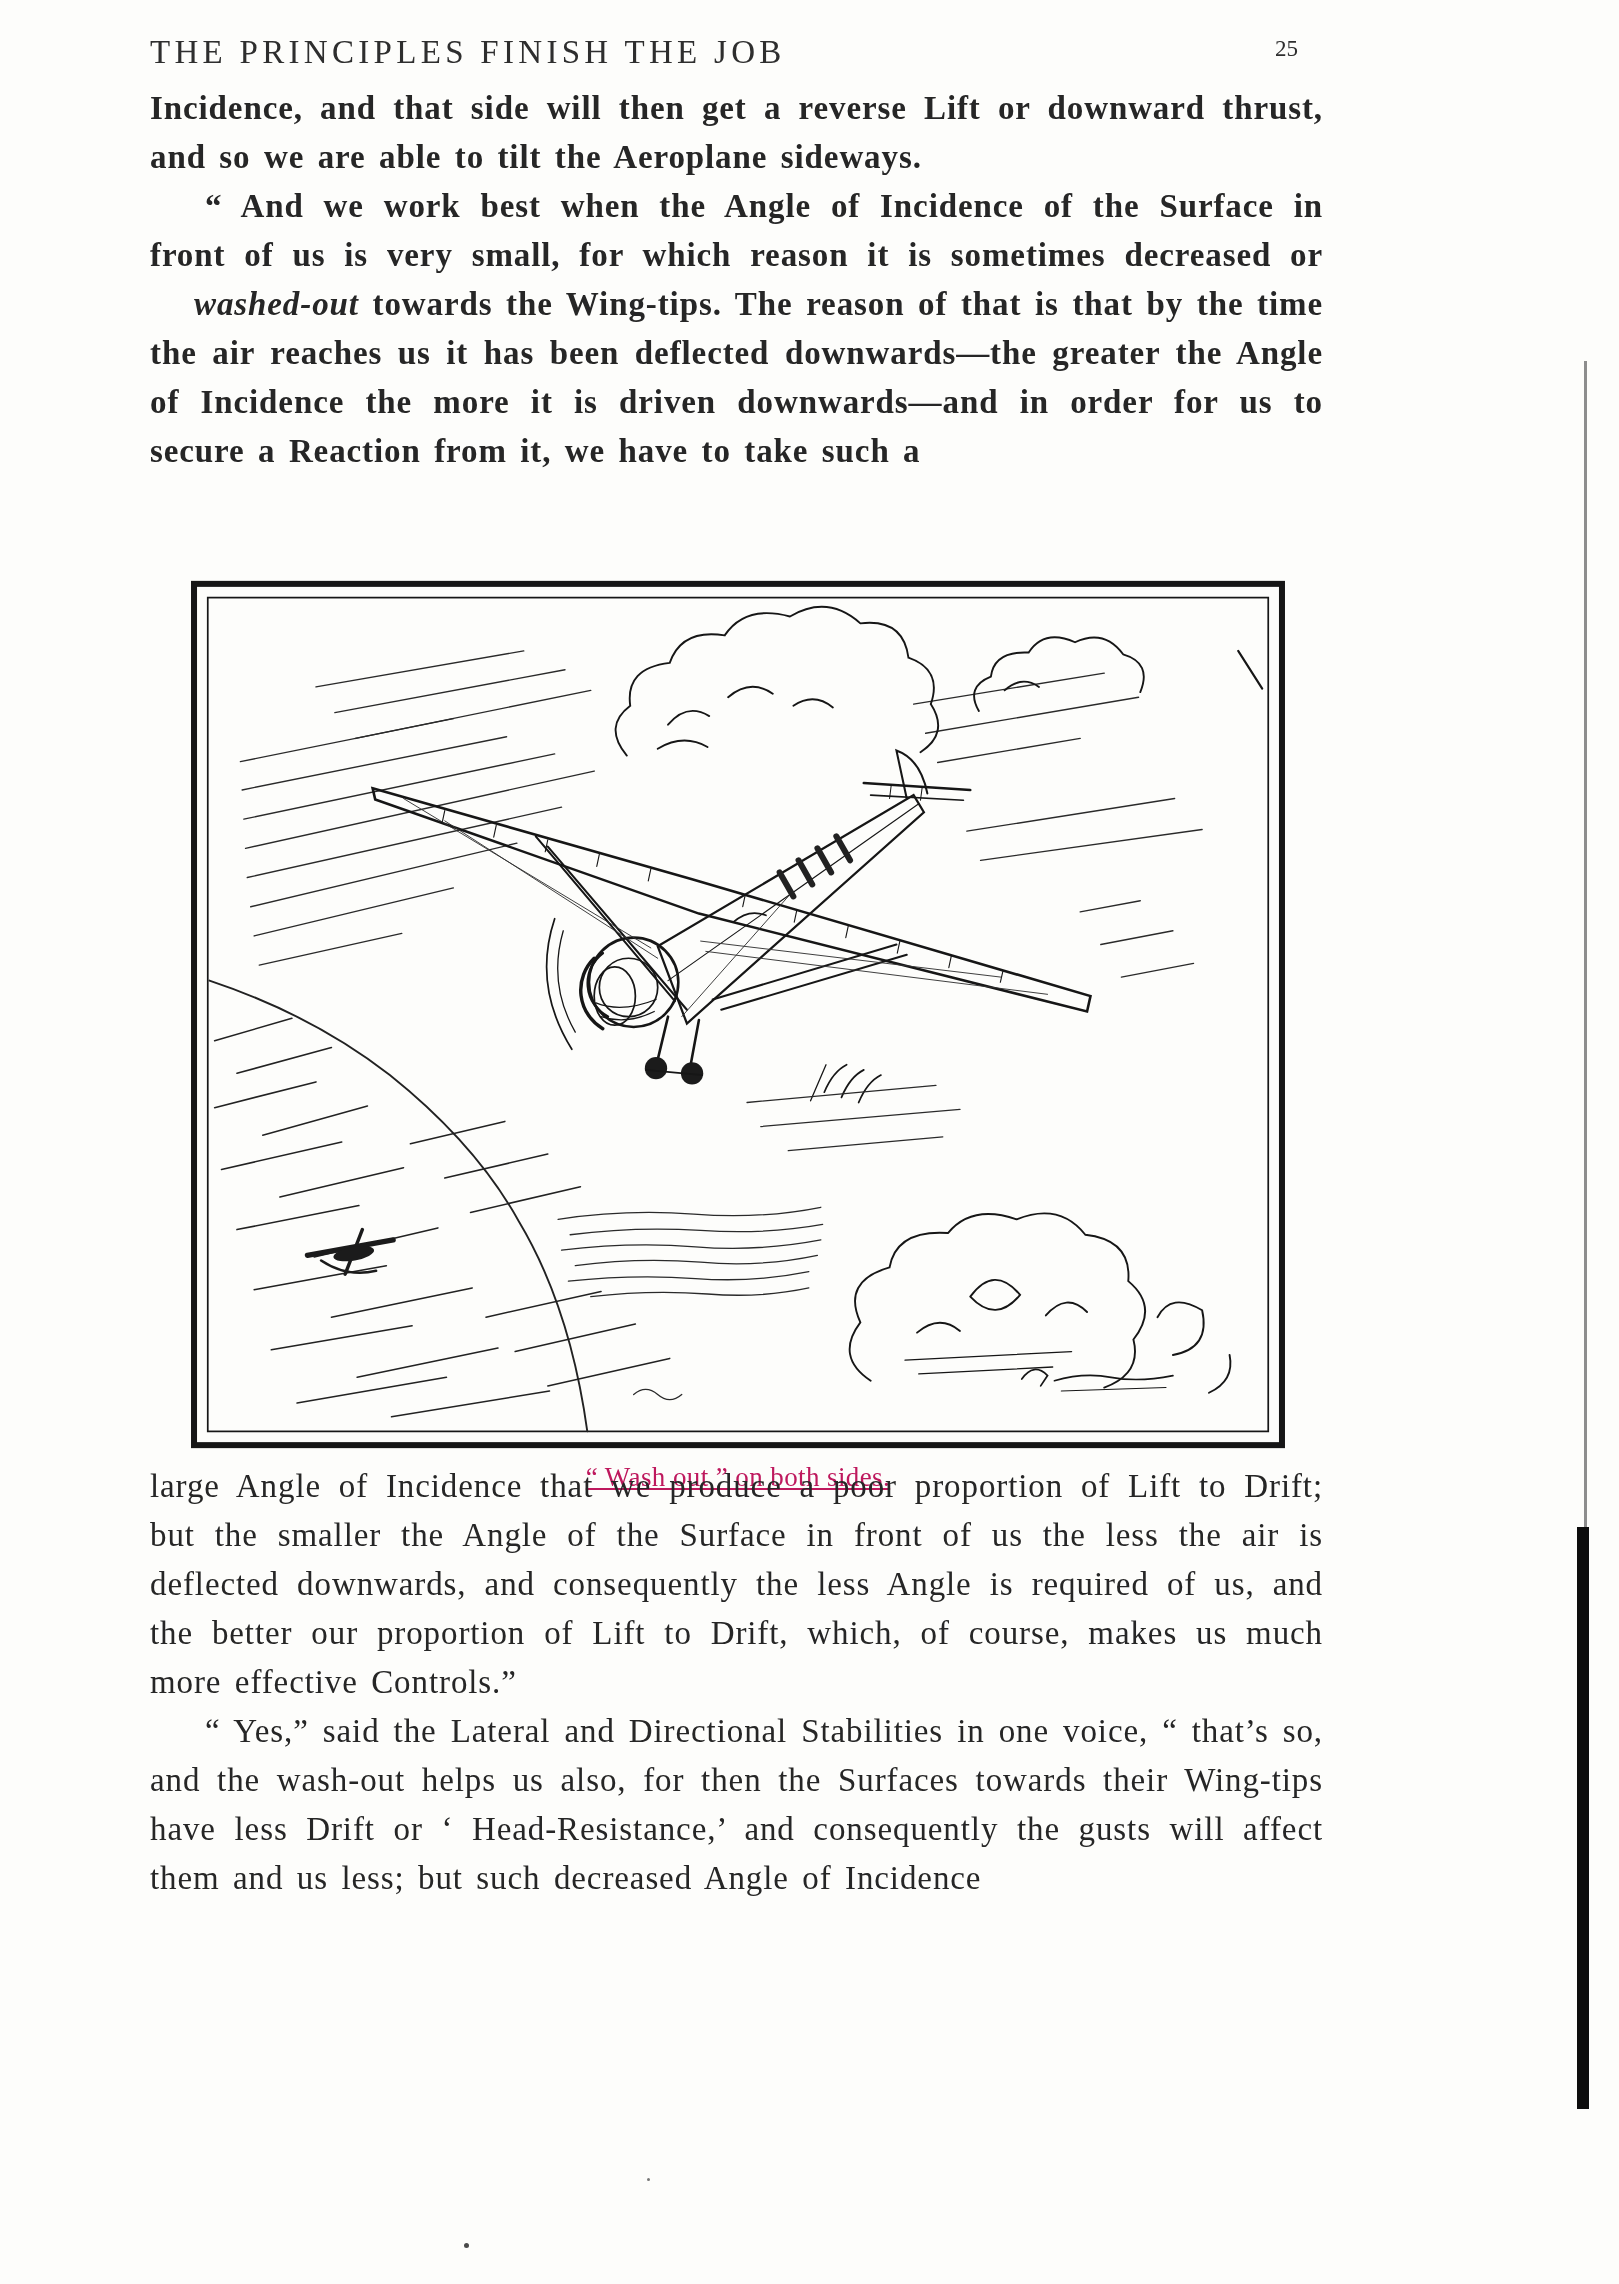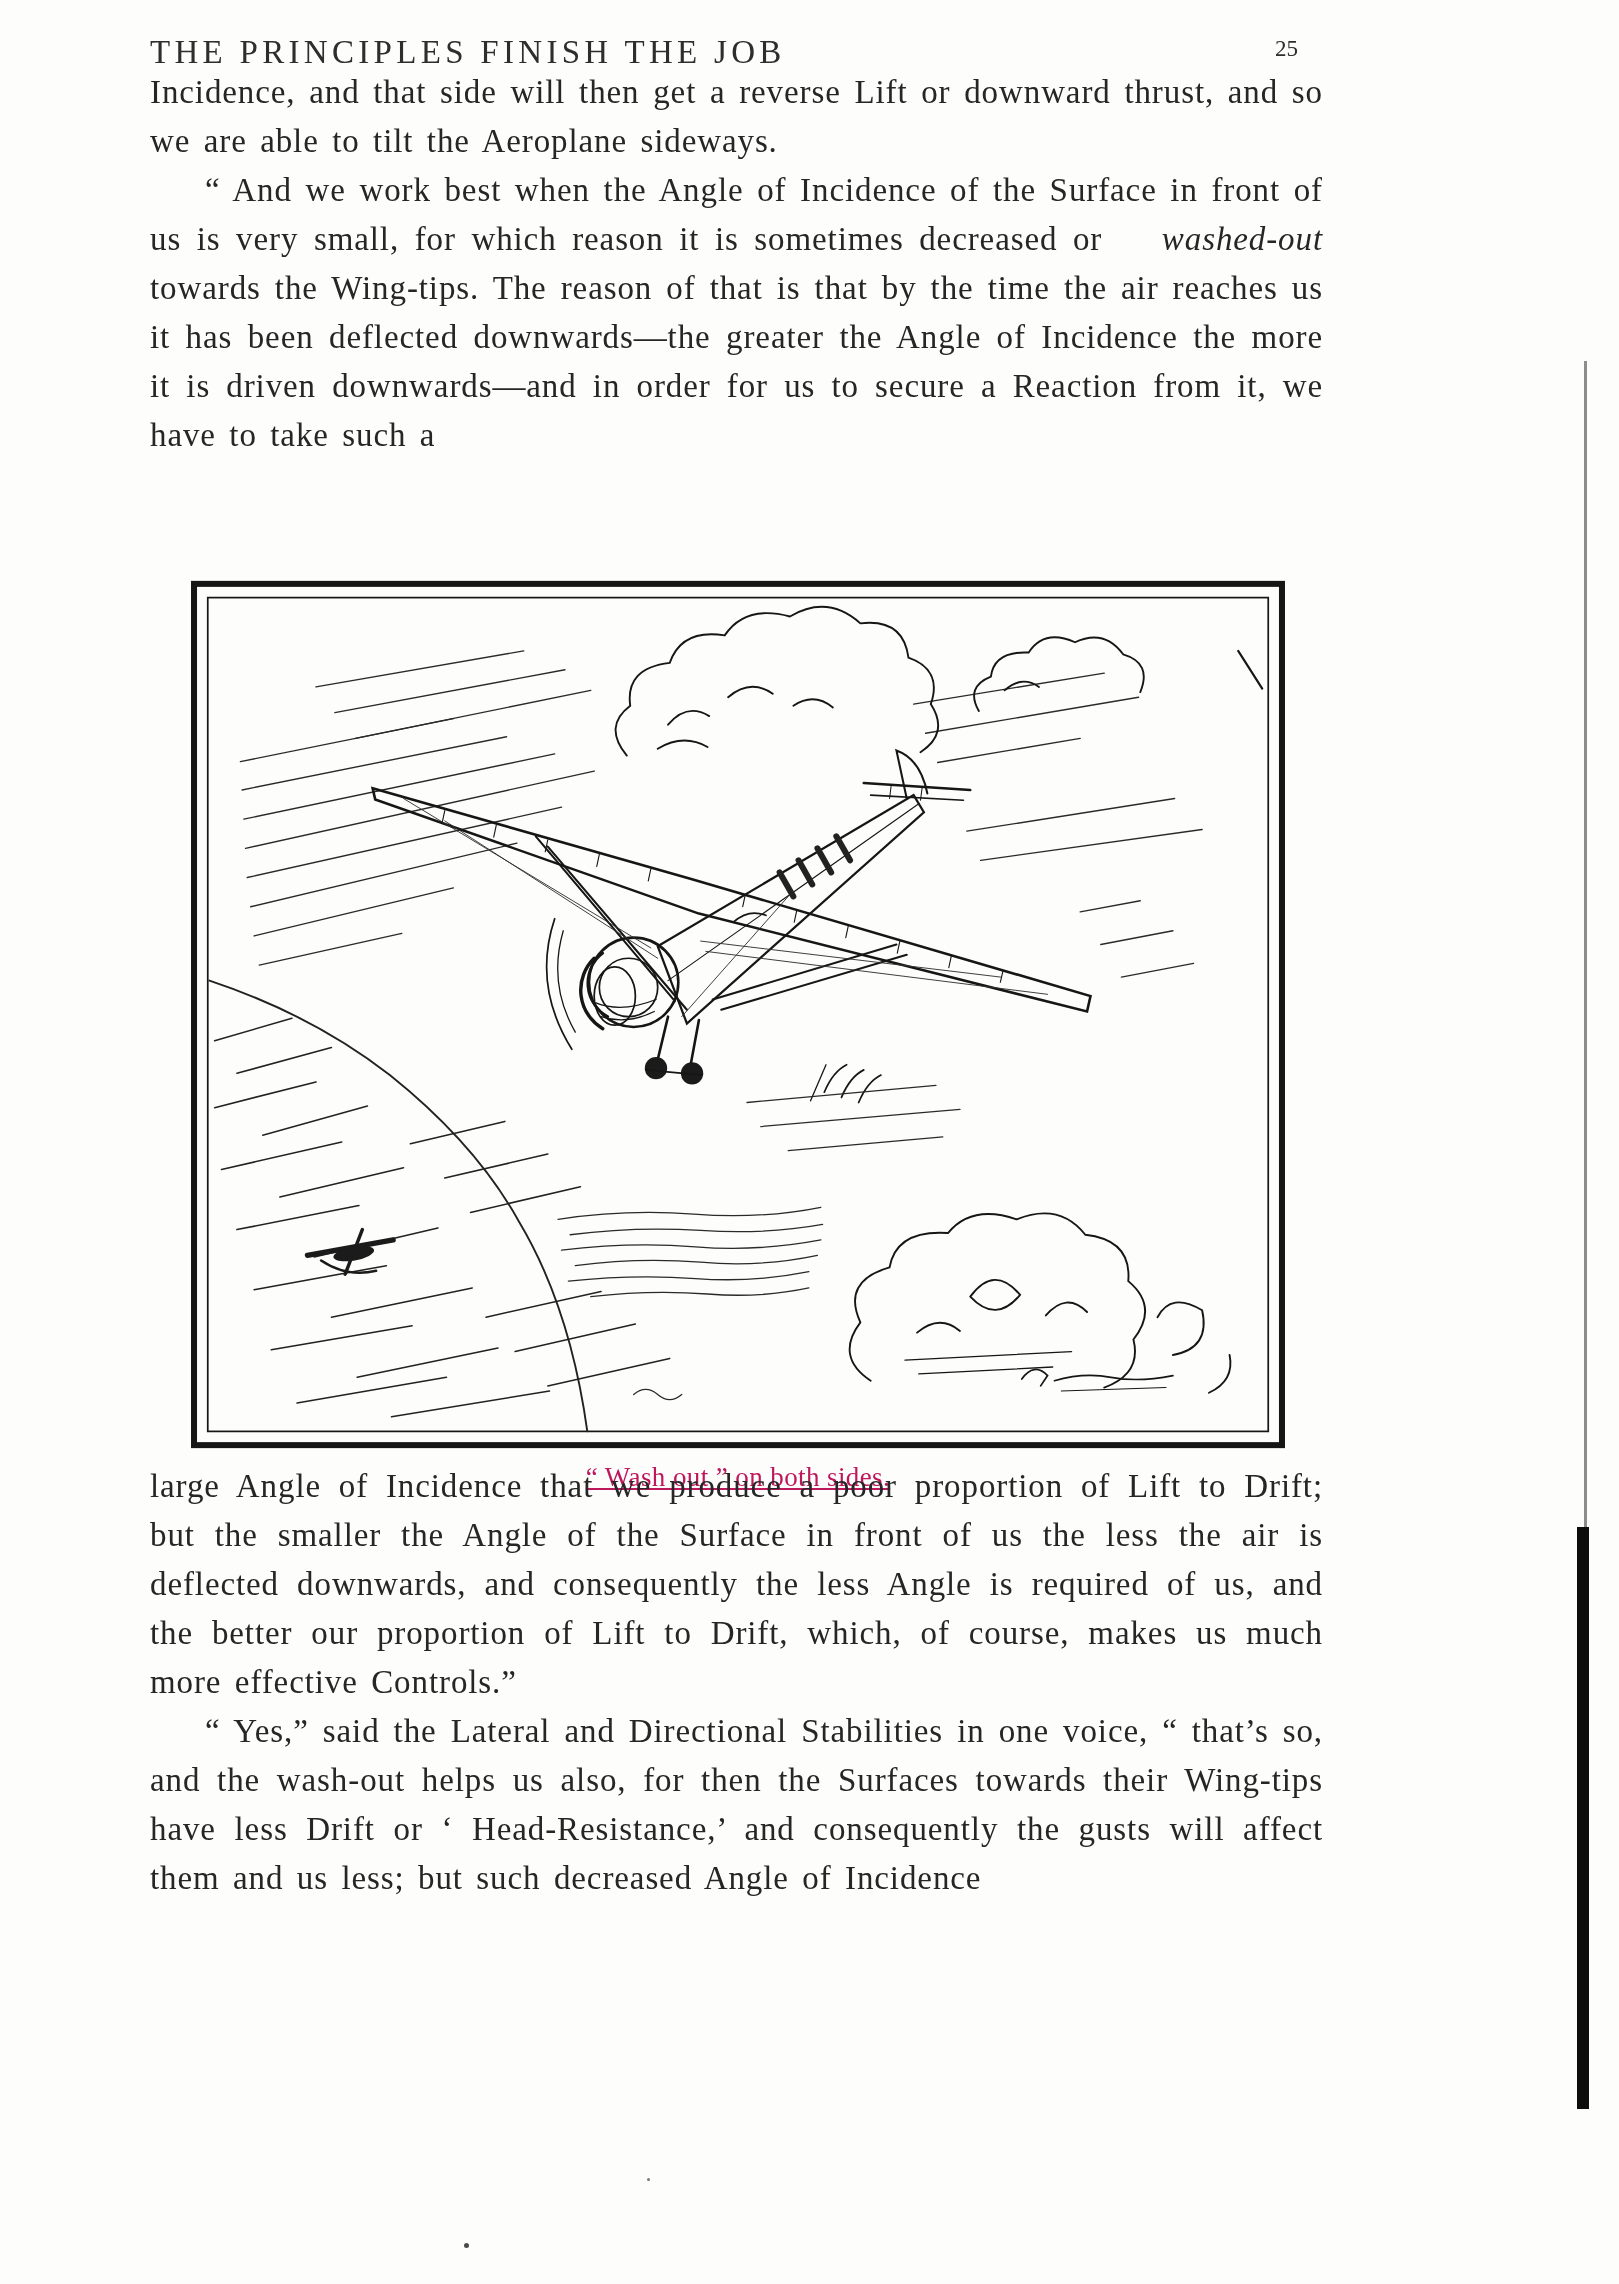--- a/index.html
+++ b/index.html
@@ -32,21 +32,21 @@
 
   .text-block {
     position: absolute;
     left: 150px; width: 1173px;
     font-size: 33px;
     line-height: 49px;
     letter-spacing: 0.9px;
     word-spacing: 4.3px;
     text-align: justify;
   }
-  .text-block-top { top: 68px; }
+  .text-block-top { top: 84px; font-weight: bold; }
   .text-block-bottom { top: 1462px; }
   p.indent { text-indent: 55px; }
   p.noindent { text-indent: 0; }
   em { font-style: italic; margin-left: 44px; }
 
   figure.illustration {
     position: absolute;
     top: 577px; left: 187px;
     width: 1102px;
   }

